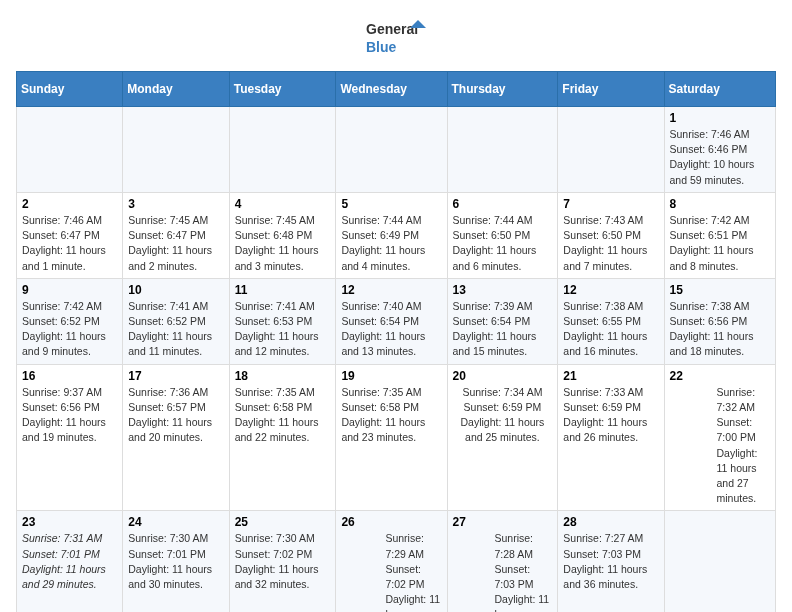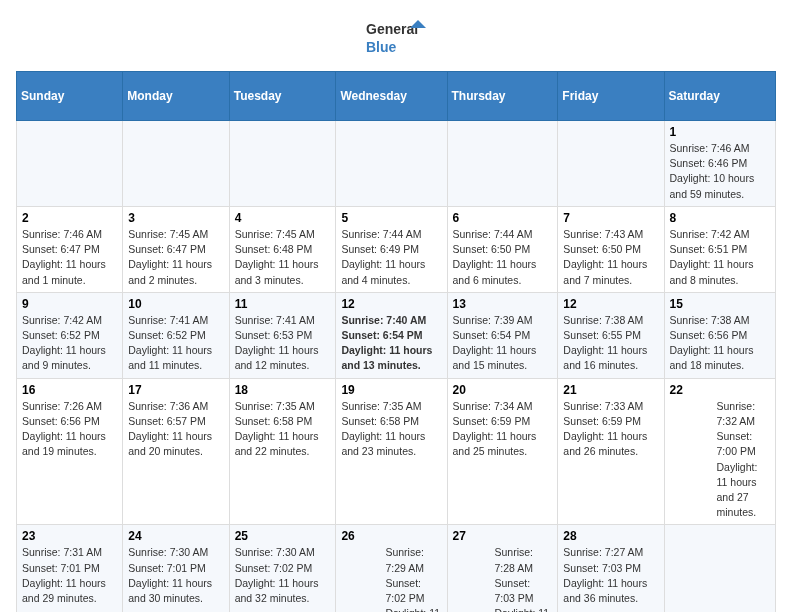--- a/index.html
+++ b/index.html
@@ -31,21 +31,21 @@
     .calendar {
       width: 100%;
       border-collapse: collapse;
       font-size: 11px;
     }
     .calendar thead tr {
       background-color: #3a7fc1;
       color: #fff;
     }
     .calendar thead th {
-      padding: 17px 4px;
+      padding: 10px 4px;
       text-align: left;
       font-size: 12px;
       font-weight: bold;
       border: 1px solid #2a6faa;
     }
     .calendar tbody tr {
       vertical-align: top;
     }
     .calendar tbody td {
       border: 1px solid #ddd;
@@ -190,21 +190,21 @@
         </td>
         <td>
           <span class="day-number">11</span>
           <div class="day-details" style="white-space: pre-line;">Sunrise: 7:41 AM
 Sunset: 6:53 PM
 Daylight: 11 hours
 and 12 minutes.</div>
         </td>
         <td>
           <span class="day-number">12</span>
-          <div class="day-details" style="white-space: pre-line; font-weight: bold;">Sunrise: 7:40 AM
+          <div class="day-details" style="white-space: pre-line;">Sunrise: 7:40 AM
 Sunset: 6:54 PM
 Daylight: 11 hours
 and 13 minutes.</div>
         </td>
         <td>
           <span class="day-number">13</span>
           <div class="day-details" style="white-space: pre-line;">Sunrise: 7:39 AM
 Sunset: 6:54 PM
 Daylight: 11 hours
 and 15 minutes.</div>
@@ -220,21 +220,21 @@
           <span class="day-number">15</span>
           <div class="day-details" style="white-space: pre-line;">Sunrise: 7:38 AM
 Sunset: 6:56 PM
 Daylight: 11 hours
 and 18 minutes.</div>
         </td>
       </tr>
       <tr>
         <td>
           <span class="day-number">16</span>
-          <div class="day-details" style="white-space: pre-line;">Sunrise: 7:26 AM
+          <div class="day-details" style="white-space: pre-line;">Sunrise: 9:37 AM
 Sunset: 6:56 PM
 Daylight: 11 hours
 and 19 minutes.</div>
         </td>
         <td>
           <span class="day-number">17</span>
           <div class="day-details" style="white-space: pre-line;">Sunrise: 7:36 AM
 Sunset: 6:57 PM
 Daylight: 11 hours
 and 20 minutes.</div>
@@ -248,21 +248,21 @@
         </td>
         <td>
           <span class="day-number">19</span>
           <div class="day-details" style="white-space: pre-line;">Sunrise: 7:35 AM
 Sunset: 6:58 PM
 Daylight: 11 hours
 and 23 minutes.</div>
         </td>
         <td>
           <span class="day-number">20</span>
-          <div class="day-details" style="white-space: pre-line;">Sunrise: 7:34 AM
+          <div class="day-details" style="white-space: pre-line; text-align: center;">Sunrise: 7:34 AM
 Sunset: 6:59 PM
 Daylight: 11 hours
 and 25 minutes.</div>
         </td>
         <td>
           <span class="day-number">21</span>
           <div class="day-details" style="white-space: pre-line;">Sunrise: 7:33 AM
 Sunset: 6:59 PM
 Daylight: 11 hours
 and 26 minutes.</div>
@@ -271,21 +271,21 @@
           <span class="day-number">22</span>
           <div class="day-details" style="white-space: pre-line; margin-left: 47px;">Sunrise: 7:32 AM
 Sunset: 7:00 PM
 Daylight: 11 hours
 and 27 minutes.</div>
         </td>
       </tr>
       <tr>
         <td>
           <span class="day-number">23</span>
-          <div class="day-details" style="white-space: pre-line;">Sunrise: 7:31 AM
+          <div class="day-details" style="white-space: pre-line; font-style: italic;">Sunrise: 7:31 AM
 Sunset: 7:01 PM
 Daylight: 11 hours
 and 29 minutes.</div>
         </td>
         <td>
           <span class="day-number">24</span>
           <div class="day-details" style="white-space: pre-line;">Sunrise: 7:30 AM
 Sunset: 7:01 PM
 Daylight: 11 hours
 and 30 minutes.</div>

